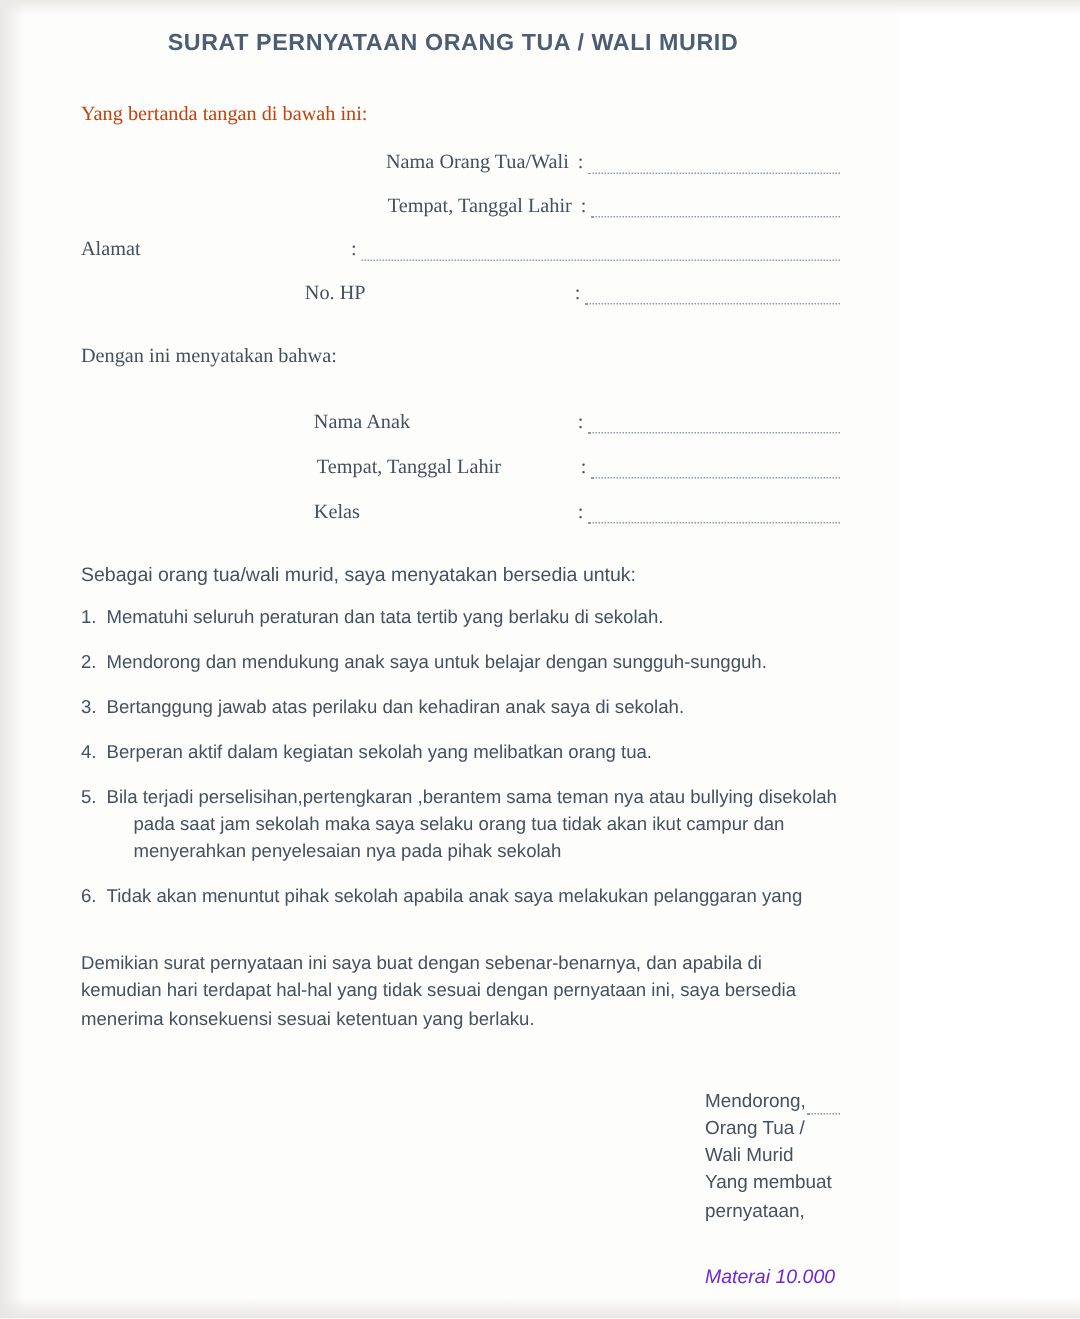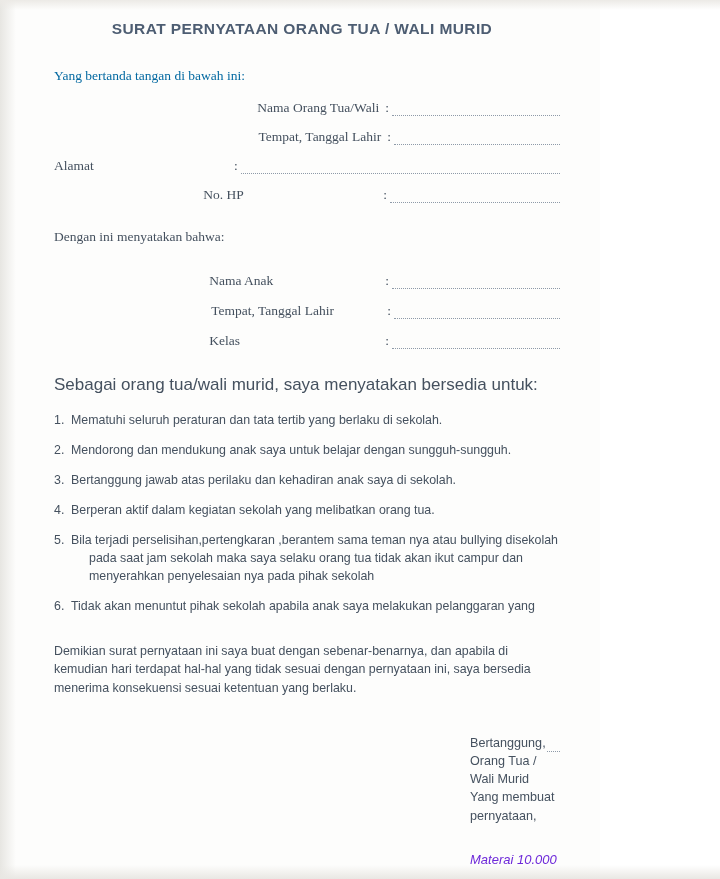--- a/index.html
+++ b/index.html
@@ -29,21 +29,21 @@
     font-weight: bold;
     font-size: 15.5px;
     letter-spacing: 0.4px;
     color: #4d5d72;
     margin: 6px 0 0 0;
     padding-right: 6px;
   }
   .intro {
     font-family: "Liberation Serif", serif;
     font-size: 13.5px;
-    color: #0369a1;
+    color: #c2410c;
     margin-top: 30px;
     margin-bottom: 0;
     padding-left: 4px;
   }
   .fields {
     margin-top: 16px;
     padding-left: 4px;
   }
   .field-row {
     display: flex;
@@ -72,21 +72,21 @@
   }
   .group2 .field-row { margin-bottom: 14px; }
   .section-label {
     font-size: 13.5px;
     color: #44505e;
     padding-left: 4px;
     margin-top: 26px;
   }
   .lead-in {
     font-family: "Liberation Sans", sans-serif;
-    font-size: 17px;
+    font-size: 13px;
     color: #45515f;
     padding-left: 4px;
     margin-top: 26px;
   }
   ol.statements {
     list-style: none;
     margin: 12px 0 0 0;
     padding: 0 0 0 4px;
   }
   ol.statements li {
@@ -275,21 +275,21 @@
       <span class="txt">
         <span>Tidak akan menuntut pihak sekolah apabila anak saya melakukan pelanggaran yang</span>
       </span>
     </li>
   </ol>
 
   <p class="closing">Demikian surat pernyataan ini saya buat dengan sebenar-benarnya, dan apabila di kemudian hari terdapat hal-hal yang tidak sesuai dengan pernyataan ini, saya bersedia menerima konsekuensi sesuai ketentuan yang berlaku.</p>
 
   <div class="signature">
     <div class="place-row">
-      <span>Bertanggung,</span>
+      <span>Mendorong,</span>
       <span class="place-dots"></span>
     </div>
     <div>Orang Tua / Wali Murid</div>
     <div>Yang membuat pernyataan,</div>
 
     <div class="materai">Materai 10.000</div>
 
     <div class="name-line">
       <span>(</span>
       <span class="nl-dots"></span>

